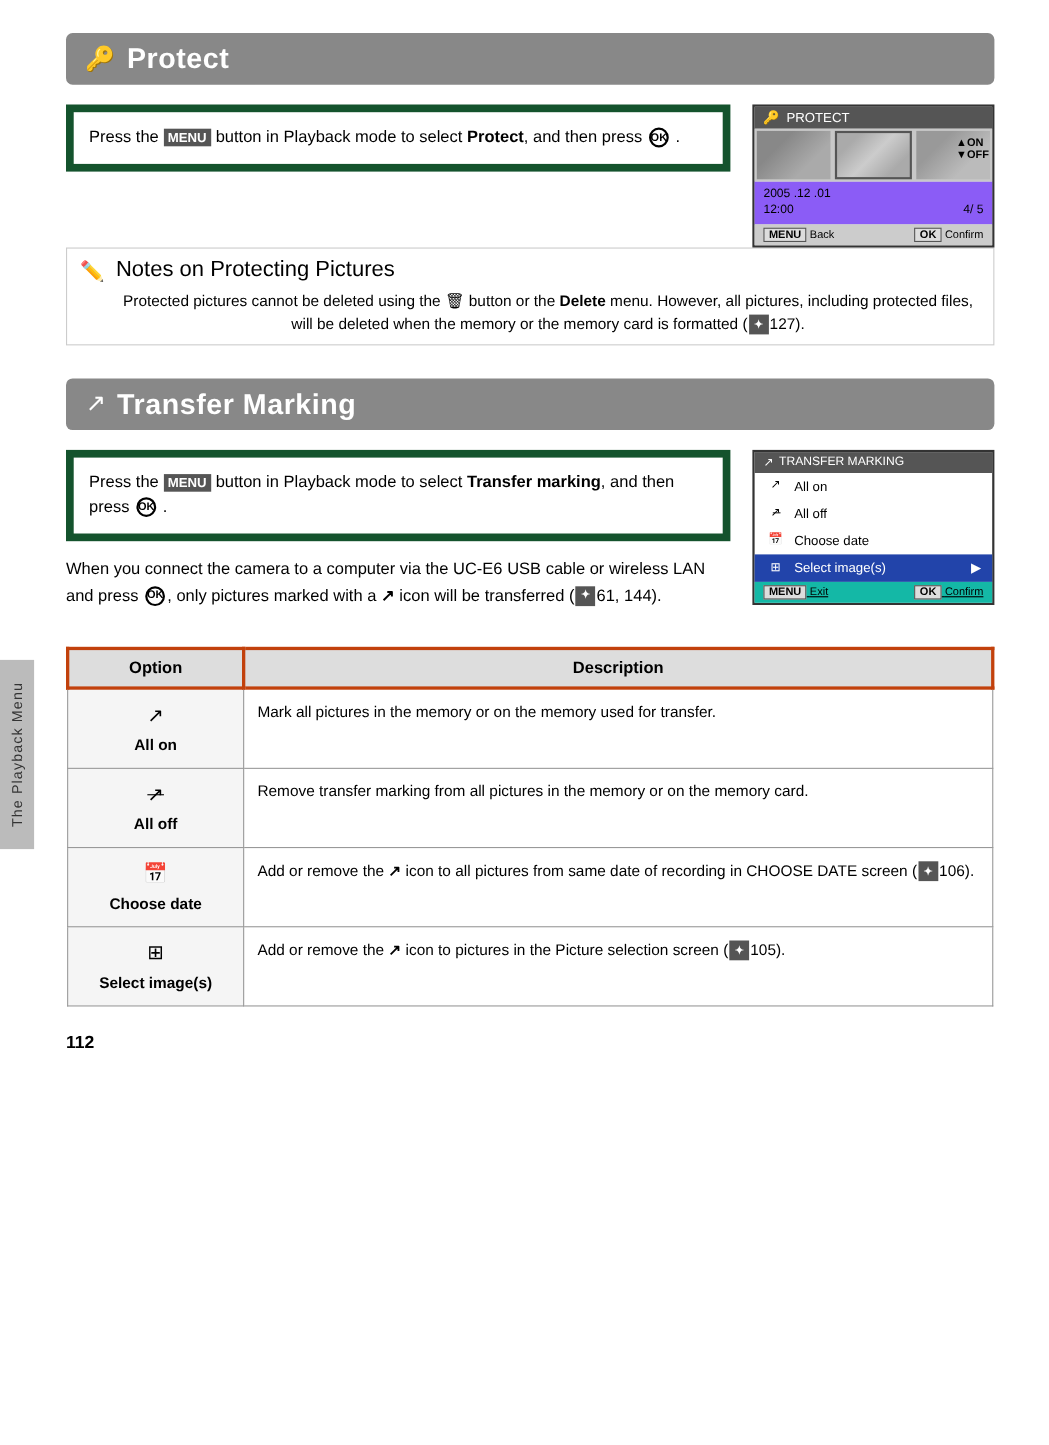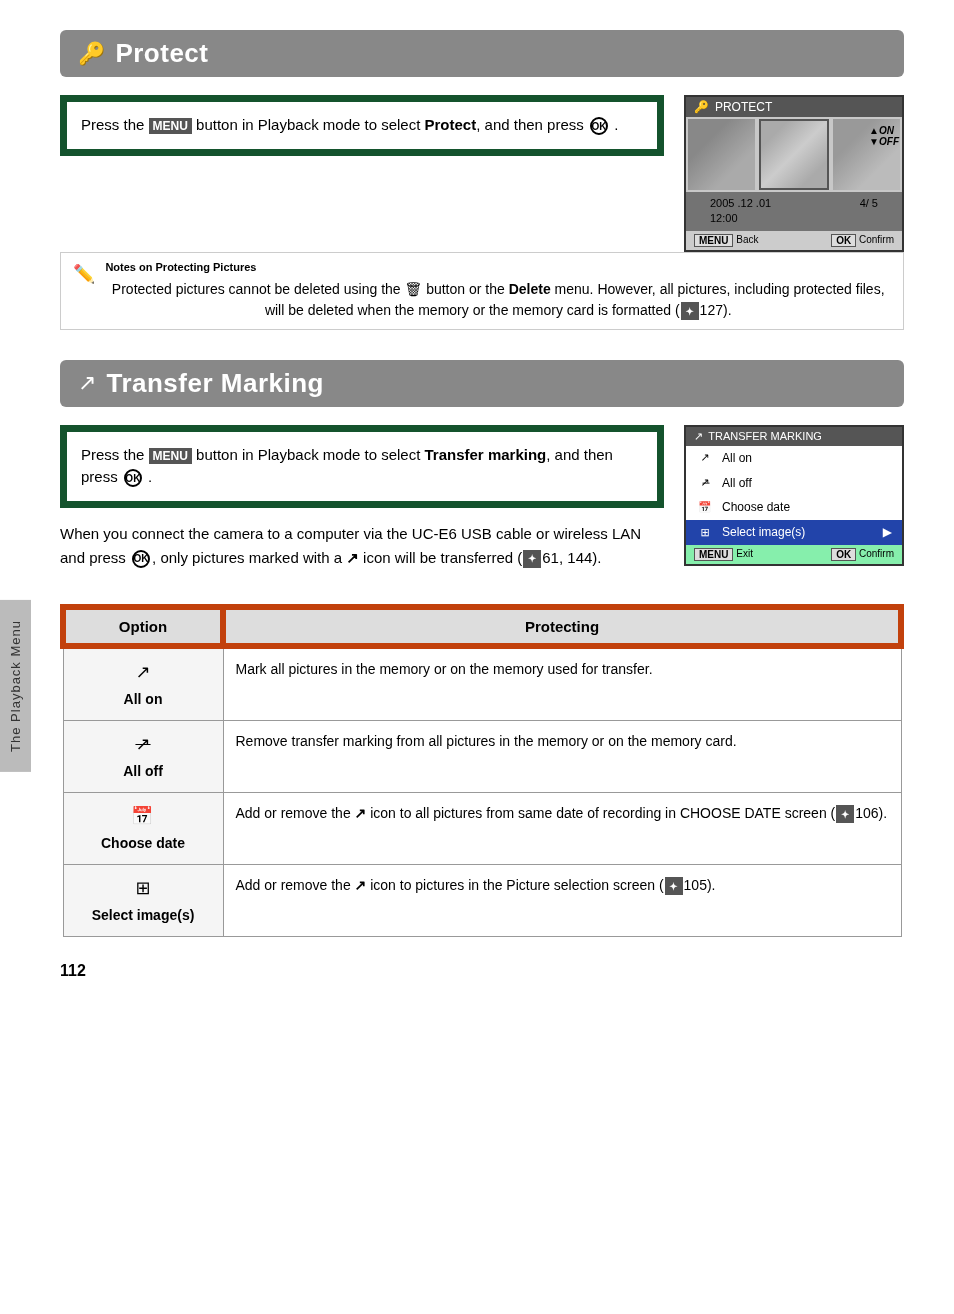--- a/index.html
+++ b/index.html
@@ -87,23 +87,22 @@
       padding: 3px 8px;
       font-size: 12px;
       display: flex;
       align-items: center;
       gap: 6px;
     }
 
     .protect-screen-images {
       display: flex;
       background: #c8c8c8;
-      height: 75px;
+      height: 48px;
       position: relative;
-      font-style: italic;
     }
 
     .photo-thumb {
       flex: 1;
       background: #999;
       margin: 2px;
       position: relative;
     }
 
     .photo-thumb-1 {
@@ -124,26 +123,27 @@
       display: flex;
       flex-direction: column;
       font-size: 10px;
       font-weight: bold;
     }
 
     .on-label { color: #000; }
     .off-label { color: #000; }
 
     .protect-screen-info {
-      background: #737373;
-      padding: 4px 24px;
+      background: #8b5cf6;
+      padding: 4px 8px;
       font-size: 11px;
       line-height: 1.4;
       display: flex;
       justify-content: space-between;
+      align-items: flex-end;
     }
 
     .protect-screen-footer {
       background: #ccc;
       padding: 3px 8px;
       font-size: 10px;
       display: flex;
       justify-content: space-between;
     }
 
@@ -162,22 +162,22 @@
       color: #555;
       flex-shrink: 0;
       margin-top: 2px;
     }
 
     .notes-content {
       flex: 1;
     }
 
     .notes-title {
-      font-weight: bold;
-      font-size: 11px;
+      font-weight: normal;
+      font-size: 20px;
       margin-bottom: 6px;
     }
 
     .notes-text {
       font-size: 14px;
       line-height: 1.5;
       text-align: center;
     }
 
     
@@ -229,37 +229,38 @@
       color: #fff;
     }
 
     .transfer-menu-item-icon {
       font-size: 11px;
       width: 18px;
       text-align: center;
     }
 
     .transfer-screen-footer {
-      background: #86efac;
+      background: #14b8a6;
       padding: 3px 8px;
       font-size: 10px;
       display: flex;
       justify-content: space-between;
+      text-decoration: underline;
     }
 
     
     .options-table {
       width: 100%;
       border-collapse: collapse;
       margin-top: 10px;
     }
 
     .options-table th {
       background: #ddd;
-      border: 6px solid #c2410c;
+      border: 3px solid #c2410c;
       padding: 8px 12px;
       text-align: center;
       font-weight: bold;
       font-size: 15px;
       margin-left: 32px;
     }
 
     .options-table th:first-child {
       width: 160px;
     }
@@ -480,21 +481,21 @@
             <span>Confirm</span>
           </span>
         </div>
       </div>
     </div>
 
     <table class="options-table">
       <thead>
         <tr>
           <th>Option</th>
-          <th>Protecting</th>
+          <th>Description</th>
         </tr>
       </thead>
       <tbody>
         <tr>
           <td>
             <span class="option-icon">↗</span>
             <span class="option-name">All on</span>
           </td>
           <td>Mark all pictures in the memory or on the memory used for transfer.</td>
         </tr>

